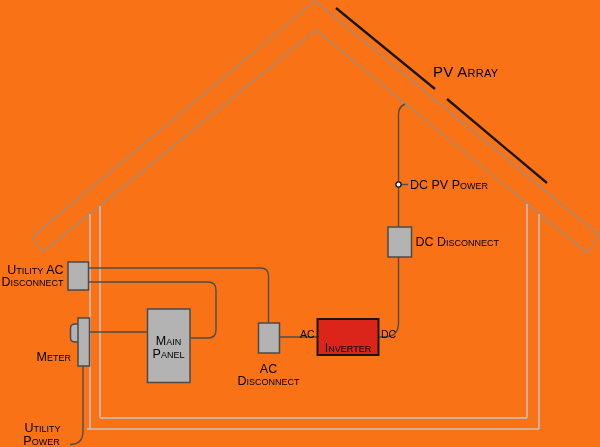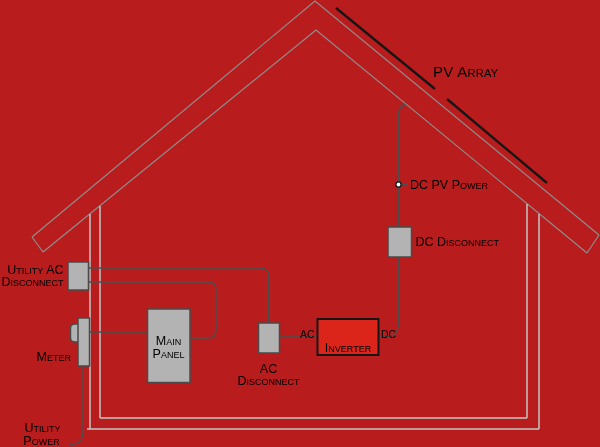--- a/index.html
+++ b/index.html
@@ -1,20 +1,20 @@
 <!DOCTYPE html>
 <html><head>
 <meta charset="utf-8">
 <style>
   html, body { margin: 0; padding: 0; background: #ffffff; }
   .stage {
     position: relative;
     width: 600px;
     height: 447px;
-    background: #b91c1c;
+    background: #f97316;
     overflow: hidden;
   }
   svg { display: block; }
   text {
     font-family: "Liberation Sans", sans-serif;
     font-variant: small-caps;
     fill: #000000;
   }
   .lbl   { font-size: 12.5px; }
   .lbl-lg{ font-size: 15px; letter-spacing: 0.3px; }

